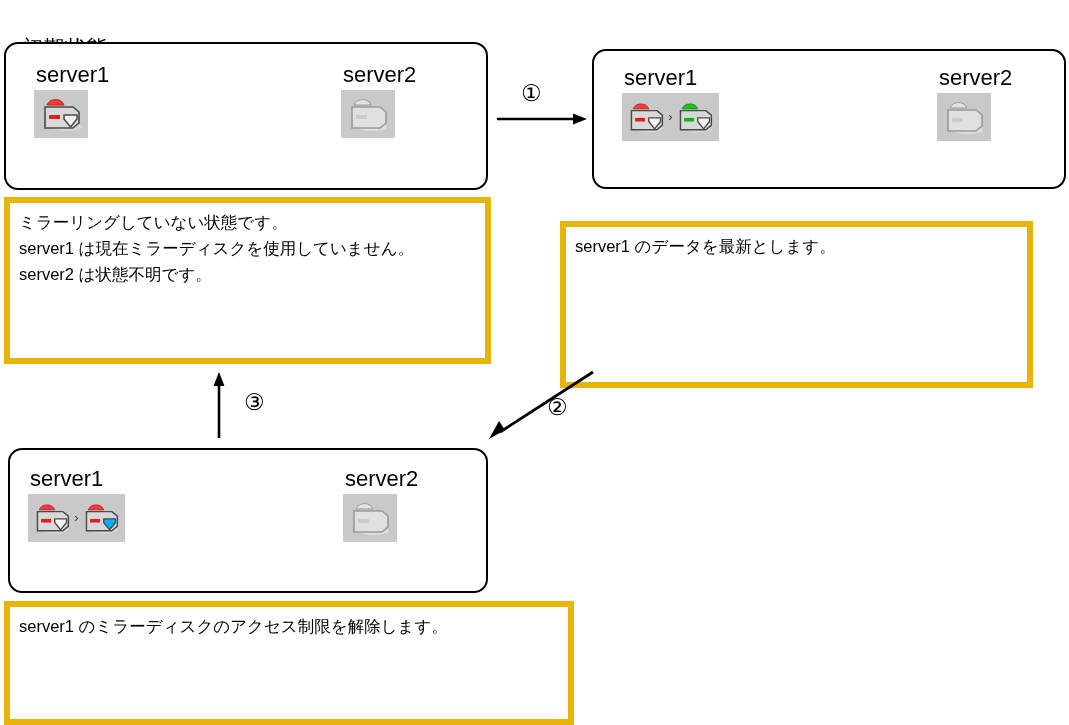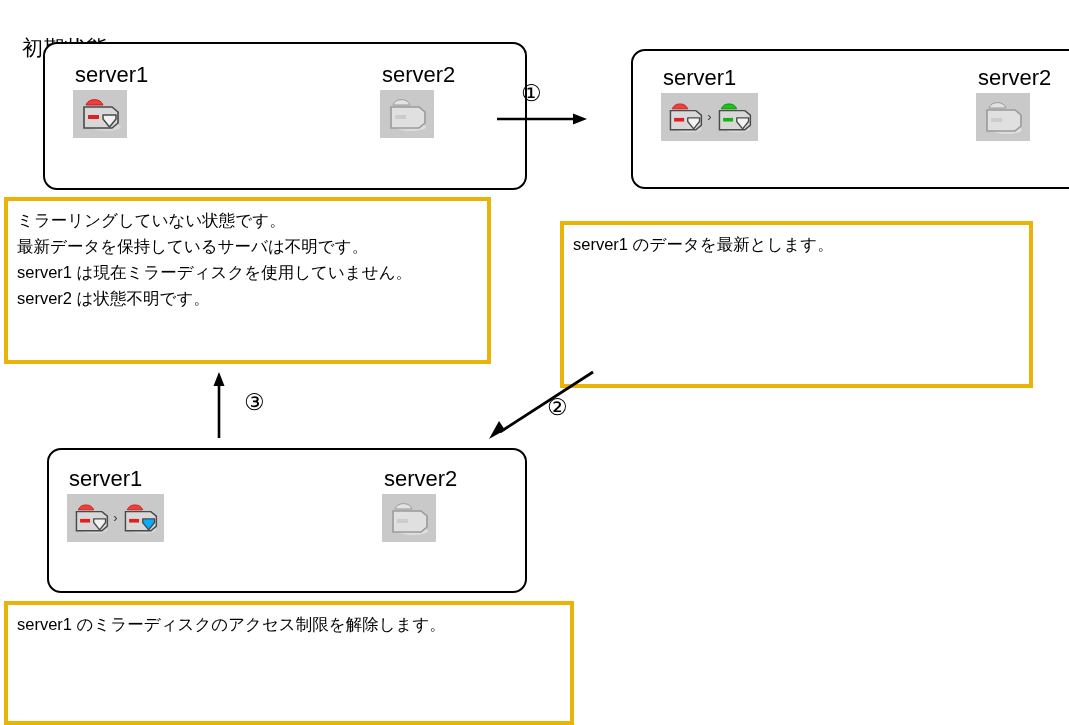--- a/index.html
+++ b/index.html
@@ -28,21 +28,20 @@
     margin-top: 32px;
   }
 
   
   .state-panel {
     position: absolute;
     box-sizing: border-box;
     border: 2px solid #000000;
     border-radius: 14px;
     background: #ffffff;
-    margin-left: 39px;
   }
 
   
   .server-block {
     position: absolute;
   }
   .server-label {
     font-size: 22px;
     line-height: 26px;
     white-space: nowrap;
@@ -66,21 +65,21 @@
     color: #3a3a3a;
     font-family: "Liberation Sans", sans-serif;
     width: 9px;
     text-align: center;
   }
 
   
   .desc-box {
     position: absolute;
     box-sizing: border-box;
-    border: 4px solid #eab308;
+    border: 6px solid #eab308;
     background: #ffffff;
     padding: 6px 8px 6px 9px;
   }
   .desc-line {
     font-size: 16.5px;
     line-height: 26px;
     white-space: nowrap;
   }
   .desc-line.wrap { white-space: normal; }
 
@@ -125,21 +124,20 @@
           <path d="M6 13 h28 l6 5 v11 l-6 5 h-28 z" fill="#e0e0e0" stroke="#9a9a9a" stroke-width="1.6"></path>
           <rect x="10" y="21" width="11" height="4" fill="#cccccc"></rect>
         </svg>
       </span>
     </div>
   </div>
 </div>
 
 <div class="desc-box" style="left:4px; top:197px; width:487px; height:167px;">
   <div class="desc-line">ミラーリングしていない状態です。</div>
-  <div class="desc-line">最新データを保持しているサーバは不明です。</div>
   <div class="desc-line">server1 は現在ミラーディスクを使用していません。</div>
   <div class="desc-line">server2 は状態不明です。</div>
 </div>
 
 <svg class="arrow-svg" style="left:495px; top:108px; width:95px; height:22px;">
   <line x1="2" y1="11" x2="80" y2="11" stroke="#000000" stroke-width="2.6"></line>
   <path d="M92 11 L78 5.5 L78 16.5 Z" fill="#000000"></path>
 </svg>
 <div class="step-num" style="left:521px; top:82px;">①</div>
 

